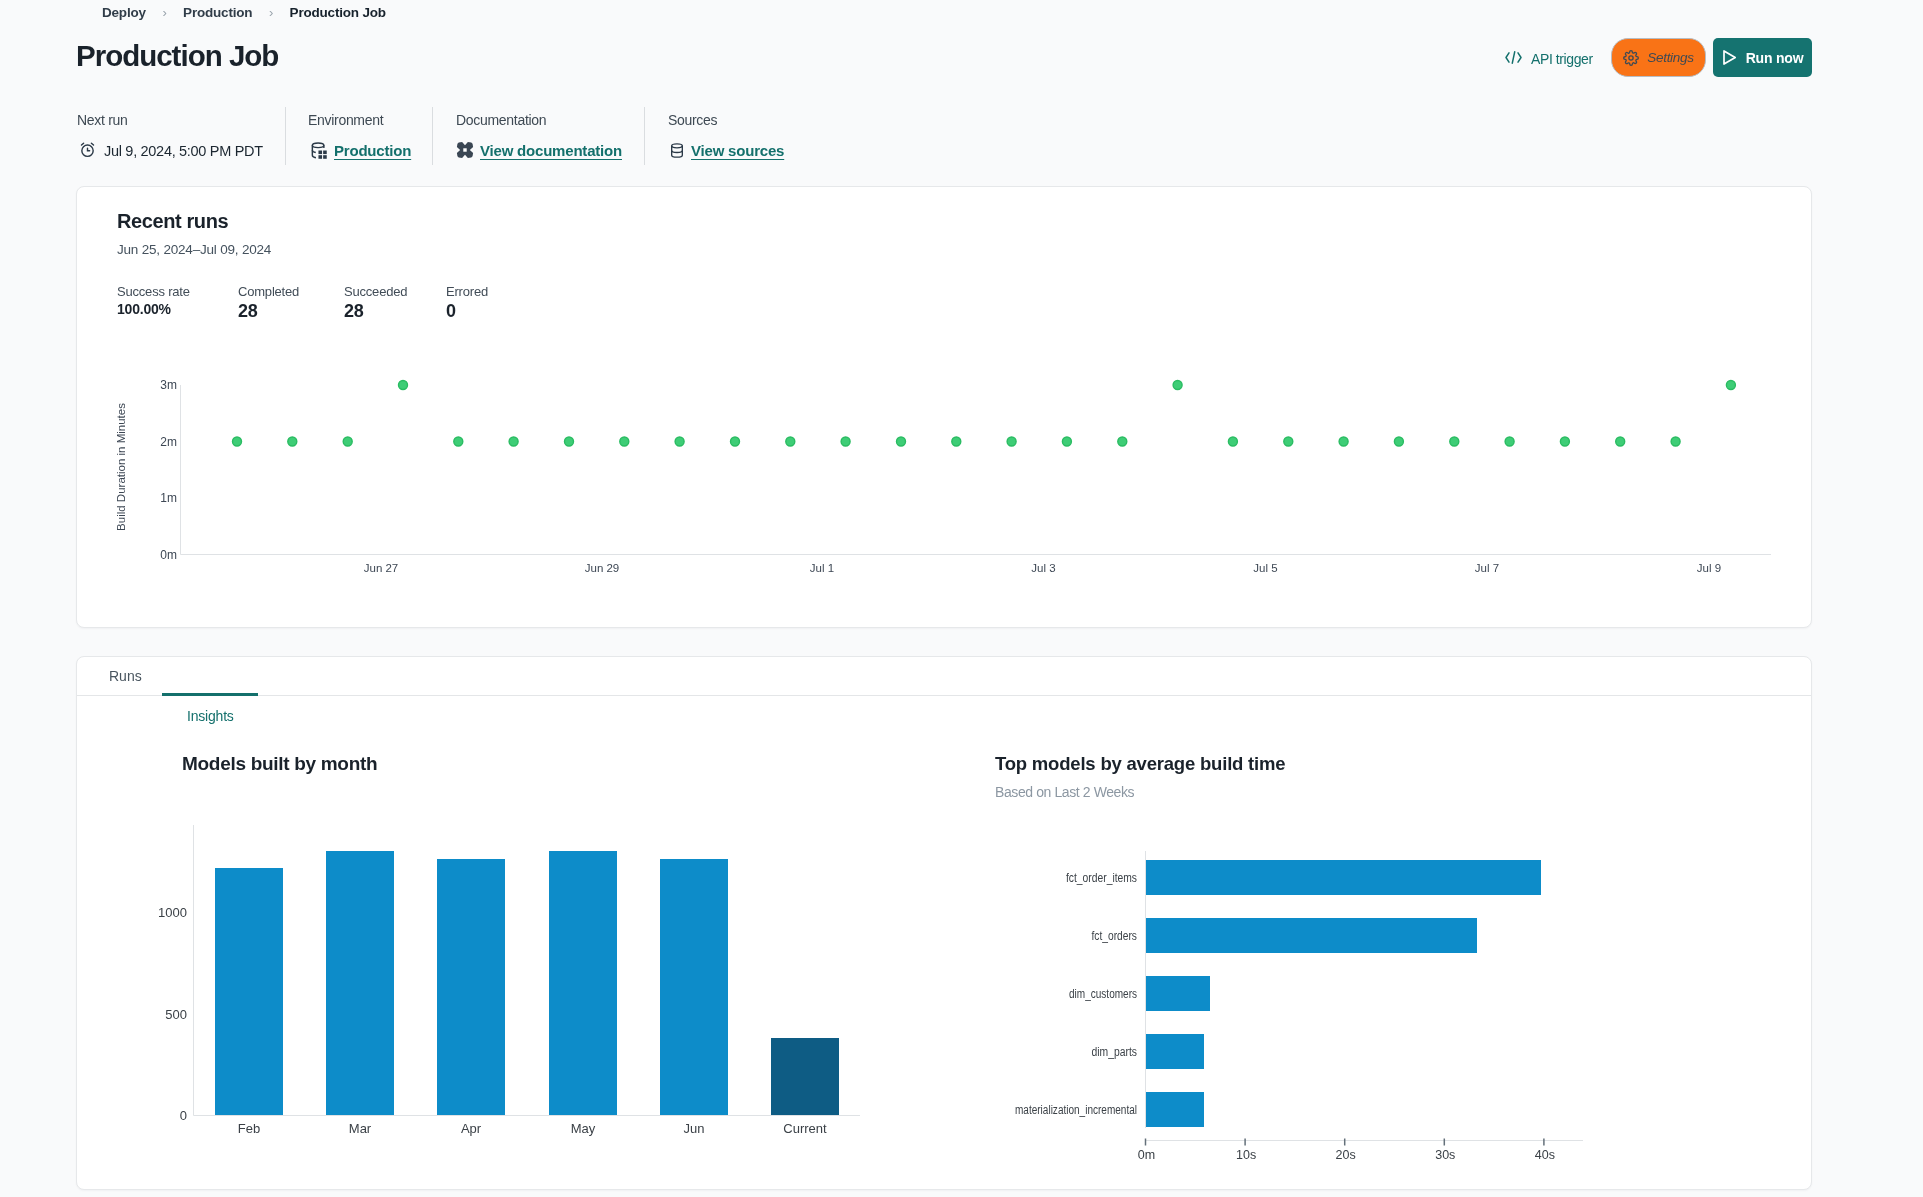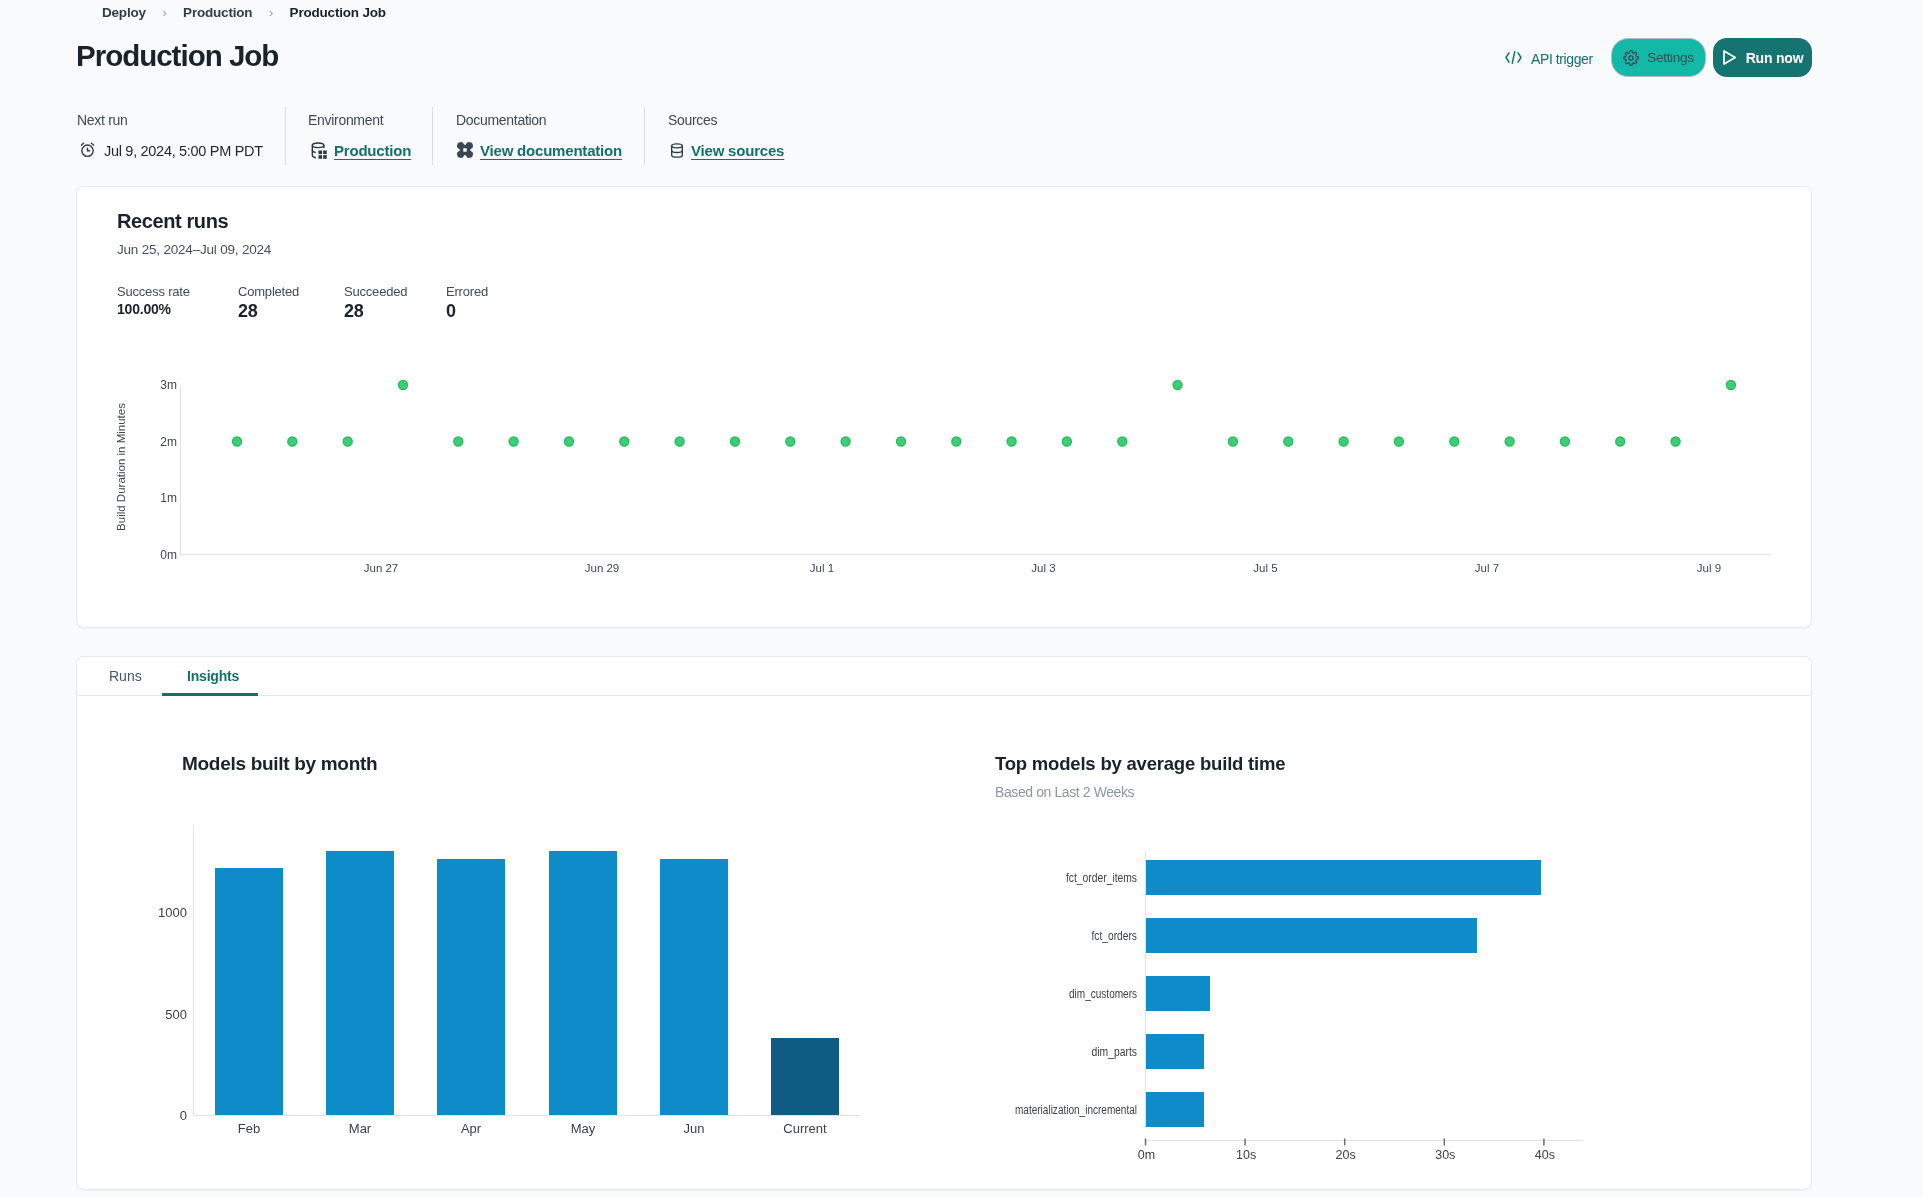--- a/index.html
+++ b/index.html
@@ -24,29 +24,29 @@
 
 <div class="abs" style="left:1505px; top:50px;">
   <svg width="17" height="13" viewBox="0 0 17 13" fill="none" stroke="#14706c" stroke-width="1.5" stroke-linecap="round" stroke-linejoin="round">
     <path d="M4 1.8 L1 6.5 L4 11.2"></path>
     <path d="M9.7 0.8 L7.3 12.2"></path>
     <path d="M13 1.8 L16 6.5 L13 11.2"></path>
   </svg>
 </div>
 <div class="abs teal" style="left:1531px; top:51px; font-size:14px; font-weight:normal; letter-spacing:-0.4px;">API trigger</div>
 
-<div class="abs" style="left:1611px; top:38px; width:95px; height:39px; background:#14b8a6; border:1px solid #b7bdc4; border-radius:17px; display:flex; align-items:center; justify-content:center; gap:8px;">
+<div class="abs" style="left:1611px; top:38px; width:95px; height:39px; background:#f97316; border:1px solid #b7bdc4; border-radius:17px; display:flex; align-items:center; justify-content:center; gap:8px;font-style:italic;">
   <svg width="16" height="16" viewBox="0 0 24 24" fill="none" stroke="#3f4a54" stroke-width="2">
     <circle cx="12" cy="12" r="3.2"></circle>
     <path d="M19.4 15a1.65 1.65 0 0 0 .33 1.82l.06.06a2 2 0 1 1-2.83 2.83l-.06-.06a1.65 1.65 0 0 0-1.82-.33 1.65 1.65 0 0 0-1 1.51V21a2 2 0 1 1-4 0v-.09A1.65 1.65 0 0 0 9 19.4a1.65 1.65 0 0 0-1.82.33l-.06.06a2 2 0 1 1-2.83-2.83l.06-.06a1.65 1.65 0 0 0 .33-1.82 1.65 1.65 0 0 0-1.51-1H3a2 2 0 1 1 0-4h.09A1.65 1.65 0 0 0 4.6 9a1.65 1.65 0 0 0-.33-1.82l-.06-.06a2 2 0 1 1 2.83-2.83l.06.06a1.65 1.65 0 0 0 1.82.33H9a1.65 1.65 0 0 0 1-1.51V3a2 2 0 1 1 4 0v.09a1.65 1.65 0 0 0 1 1.51 1.65 1.65 0 0 0 1.82-.33l.06-.06a2 2 0 1 1 2.83 2.83l-.06.06a1.65 1.65 0 0 0-.33 1.82V9a1.65 1.65 0 0 0 1.51 1H21a2 2 0 1 1 0 4h-.09a1.65 1.65 0 0 0-1.51 1z"></path>
   </svg>
   <span style="font-size:13.5px; color:#3f4a54; letter-spacing:-0.3px;">Settings</span>
 </div>
 
-<div class="abs" style="left:1713px; top:38px; width:99px; height:39px; background:#157370; border-radius:14px; display:flex; align-items:center; justify-content:center; gap:9px;">
+<div class="abs" style="left:1713px; top:38px; width:99px; height:39px; background:#157370; border-radius:5px; display:flex; align-items:center; justify-content:center; gap:9px;">
   <svg width="15" height="17" viewBox="0 0 15 17" fill="none" stroke="#fff" stroke-width="1.7" stroke-linejoin="round">
     <path d="M2 1.9 L13.2 8.5 L2 15.1 Z"></path>
   </svg>
   <span style="font-size:14px; font-weight:bold; color:#fff; letter-spacing:-0.2px;">Run now</span>
 </div>
 
 <div class="abs" style="left:77px; top:112px; font-size:14px; color:#3e4953; letter-spacing:-0.3px;">Next run</div>
 <div class="abs" style="left:308px; top:112px; font-size:14px; color:#3e4953; letter-spacing:-0.3px;">Environment</div>
 <div class="abs" style="left:456px; top:112px; font-size:14px; color:#3e4953; letter-spacing:-0.3px;">Documentation</div>
 <div class="abs" style="left:668px; top:112px; font-size:14px; color:#3e4953; letter-spacing:-0.3px;">Sources</div>
@@ -147,21 +147,21 @@
 <circle cx="1409.6" cy="76.5" r="4.5" fill="#3ecd76" stroke="#2abc62" stroke-width="1.4"></circle>
 <circle cx="1464.9" cy="76.5" r="4.5" fill="#3ecd76" stroke="#2abc62" stroke-width="1.4"></circle>
 <circle cx="1520.2" cy="76.5" r="4.5" fill="#3ecd76" stroke="#2abc62" stroke-width="1.4"></circle>
 <circle cx="1575.6" cy="76.5" r="4.5" fill="#3ecd76" stroke="#2abc62" stroke-width="1.4"></circle>
 <circle cx="1630.9" cy="20" r="4.5" fill="#3ecd76" stroke="#2abc62" stroke-width="1.4"></circle>
 </svg>
 
 <div class="card" style="left:76px; top:656px; width:1736px; height:534px;"></div>
 <div class="abs" style="left:77px; top:657px; width:1734px; height:39px; border-bottom:1px solid #e4e6e8;"></div>
 <div class="abs" style="left:109px; top:668px; font-size:14px; color:#49555f;">Runs</div>
-<div class="abs teal" style="left:187px; top:668px; font-size:14px; font-weight:bold; letter-spacing:-0.2px;">Insights</div>
+<div class="abs teal" style="left:187px; top:708px; font-size:14px; font-weight:normal; letter-spacing:-0.2px;">Insights</div>
 <div class="abs" style="left:162px; top:693px; width:96px; height:3px; background:#14706c;"></div>
 
 <div class="abs" style="left:158px; top:753px; font-size:19px; font-weight:bold; color:#1a222b; letter-spacing:-0.3px;margin-left:24px;">Models built by month</div>
 <div class="abs" style="left:995px; top:753px; font-size:18.5px; font-weight:bold; color:#1a222b; letter-spacing:-0.2px;">Top models by average build time</div>
 <div class="abs" style="left:995px; top:784px; font-size:14px; color:#8c97a2; letter-spacing:-0.4px;">Based on Last 2 Weeks</div>
 
 <svg class="abs" style="left:150px; top:820px;" width="720" height="330">
 <line x1="43.5" y1="5" x2="43.5" y2="295.5" stroke="#dfe2e5" stroke-width="1"></line>
 <line x1="43.5" y1="295.5" x2="710" y2="295.5" stroke="#dfe2e5" stroke-width="1"></line>
 <text x="37" y="96.5" font-size="13" fill="#3b4147" text-anchor="end">1000</text>

